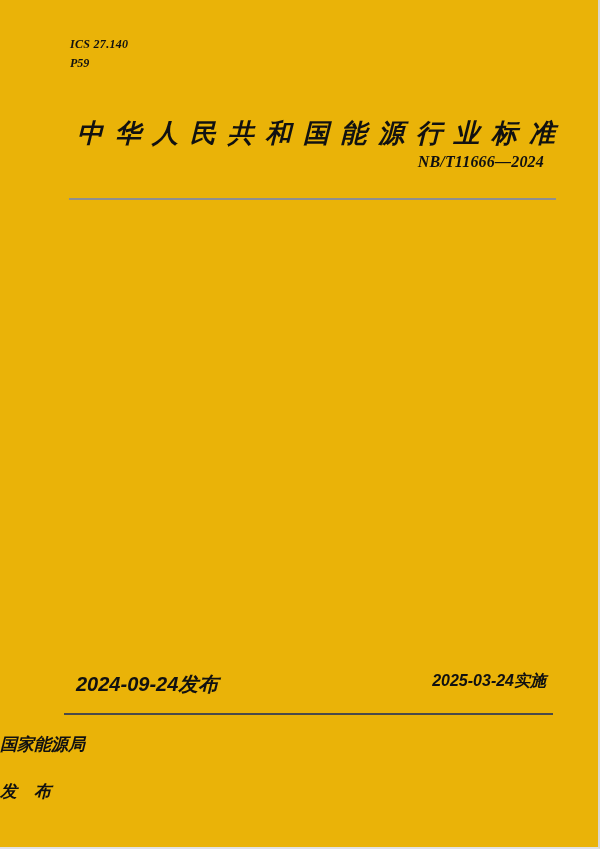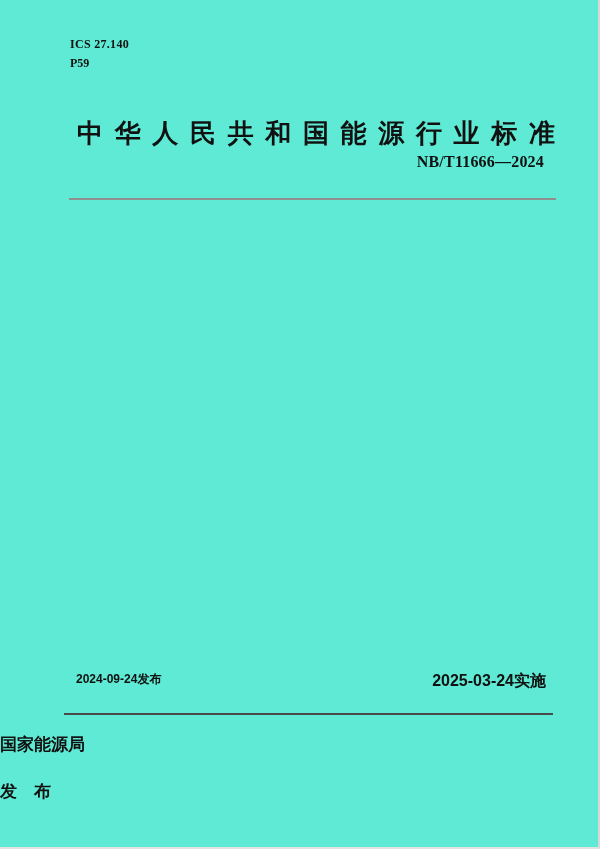--- a/index.html
+++ b/index.html
@@ -4,26 +4,27 @@
 <style>
   html, body {
     margin: 0;
     padding: 0;
     background: #ffffff;
   }
   .page {
     position: relative;
     width: 600px;
     height: 849px;
-    background: #5eead4;
+    background: #eab308;
     overflow: hidden;
     box-sizing: border-box;
     border-right: 2px solid #d8d8d8;
     border-bottom: 2px solid #e2e2e2;
     color: #111111;
+    font-style: italic;
   }
   .serif { font-family: "Liberation Serif", "DejaVu Serif", serif; }
   .sans  { font-family: "Liberation Sans", "DejaVu Sans", sans-serif; }
 
   .ics {
     position: absolute;
     left: 70px; top: 37px;
     font-size: 12px; font-weight: bold;
     letter-spacing: 0.3px;
   }
@@ -73,21 +74,21 @@
     position: absolute;
     left: 0; top: 464px;
     width: 100%;
     text-align: center;
     font-size: 15px;
     font-weight: normal;
   }
   .issue-date {
     position: absolute;
     left: 76px; top: 671px;
-    font-size: 12px; font-weight: bold;
+    font-size: 20px; font-weight: bold;
   }
   .impl-date {
     position: absolute;
     right: 52px; top: 671px;
     font-size: 16px; font-weight: bold;
   }
   .rule-bottom {
     position: absolute;
     left: 64px; top: 713px;
     width: 489px; height: 1.5px;

